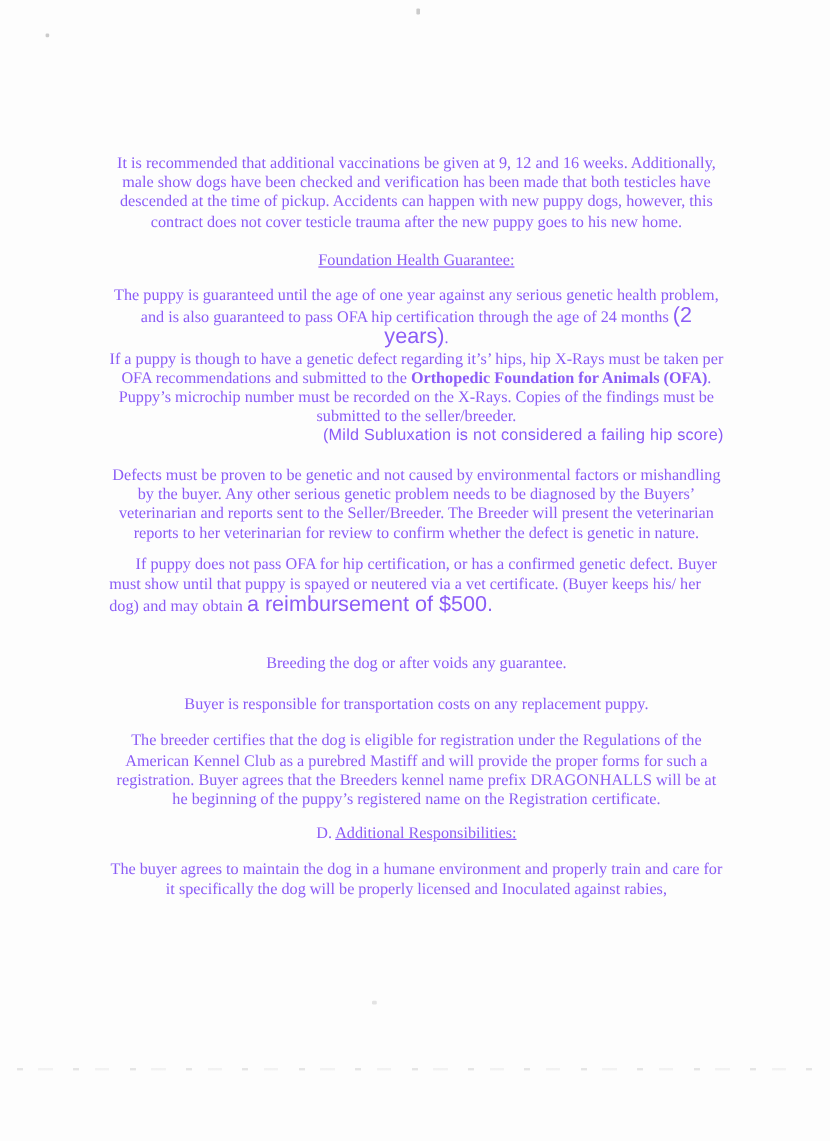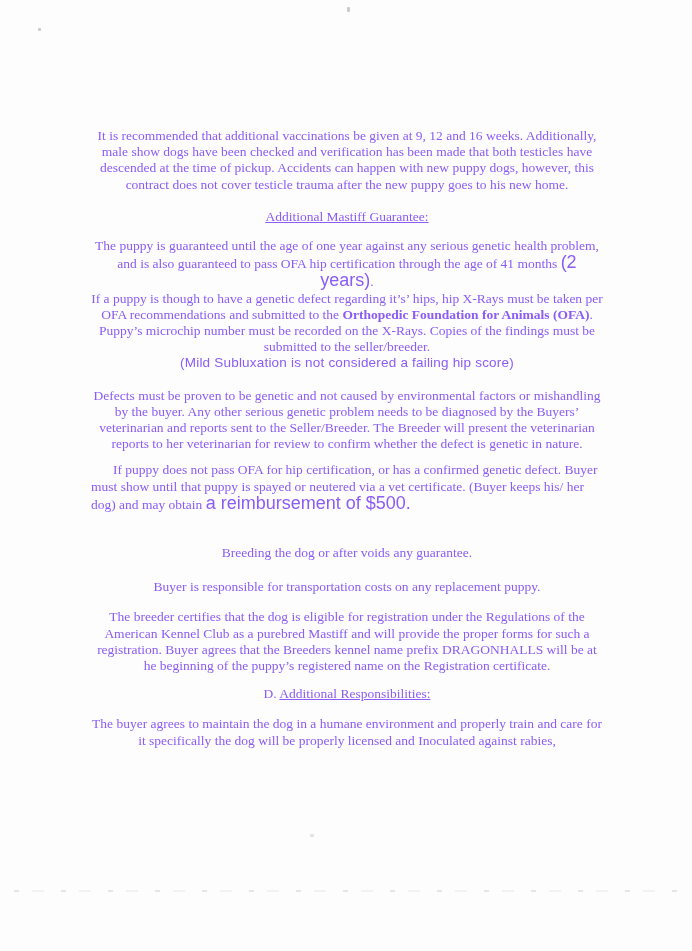--- a/index.html
+++ b/index.html
@@ -36,20 +36,21 @@
   .underline { text-decoration: underline; }
   .sans-inline {
     font-family: Liberation Sans, sans-serif;
     font-size: 18px;
   }
   .sans-note {
     font-family: "Liberation Sans", sans-serif;
     font-weight: bold;
     font-size: 12.8px;
     letter-spacing: 0.2px;
+    text-align: right;
   }
   .left-indent {
     text-align: left;
     text-indent: 22px;
     padding-left: 6px;
   }
   
   .p-intro        { margin-bottom: 16px !important; }
   .h-guarantee    { margin-bottom: 13px !important; }
   .p-guarantee    { margin-bottom: 0 !important; }
@@ -88,23 +89,23 @@
 
 <div class="page">
   <div class="speck speck-a"></div>
   <div class="speck speck-b"></div>
   <div class="speck speck-c"></div>
 
   <div class="doc">
 
     <p class="center p-intro">It is recommended that additional vaccinations be given at 9, 12 and 16 weeks. Additionally, male show dogs have been checked and verification has been made that both testicles have descended at the time of pickup. Accidents can happen with new puppy dogs, however, this contract does not cover testicle trauma after the new puppy goes to his new home.</p>
 
-    <h3 class="center bold h-guarantee"><span class="underline">Additional Mastiff Guarantee:</span></h3>
+    <h3 class="center bold h-guarantee"><span class="underline">Foundation Health Guarantee:</span></h3>
 
-    <p class="center p-guarantee"><span>The puppy is guaranteed until the age of one year against any serious genetic health problem, and is also guaranteed to pass OFA hip certification through the age of 41 months </span><span class="sans-inline">(2 years)</span><span>.</span></p>
+    <p class="center p-guarantee"><span>The puppy is guaranteed until the age of one year against any serious genetic health problem, and is also guaranteed to pass OFA hip certification through the age of 24 months </span><span class="sans-inline">(2 years)</span><span>.</span></p>
 
     <p class="center p-xray"><span>If a puppy is though to have a genetic defect regarding it’s’ hips, hip X-Rays must be taken per OFA recommendations and submitted to the </span><strong>Orthopedic Foundation for Animals (OFA)</strong><span>. Puppy’s microchip number must be recorded on the X-Rays. Copies of the findings must be submitted to the seller/breeder.</span></p>
 
     <p class="center sans-note p-note">(Mild Subluxation is not considered a failing hip score)</p>
 
     <p class="center p-defects">Defects must be proven to be genetic and not caused by environmental factors or mishandling by the buyer. Any other serious genetic problem needs to be diagnosed by the Buyers’ veterinarian and reports sent to the Seller/Breeder. The Breeder will present the veterinarian reports to her veterinarian for review to confirm whether the defect is genetic in nature.</p>
 
     <p class="left-indent p-ofa-fail"><span>If puppy does not pass OFA for hip certification, or has a confirmed genetic defect. Buyer must show until that puppy is spayed or neutered via a vet certificate. (Buyer keeps his/ her dog) and may obtain </span><span class="sans-inline">a reimbursement of $500.</span></p>
 
     <p class="center bold p-breeding">Breeding the dog or after voids any guarantee.</p>

